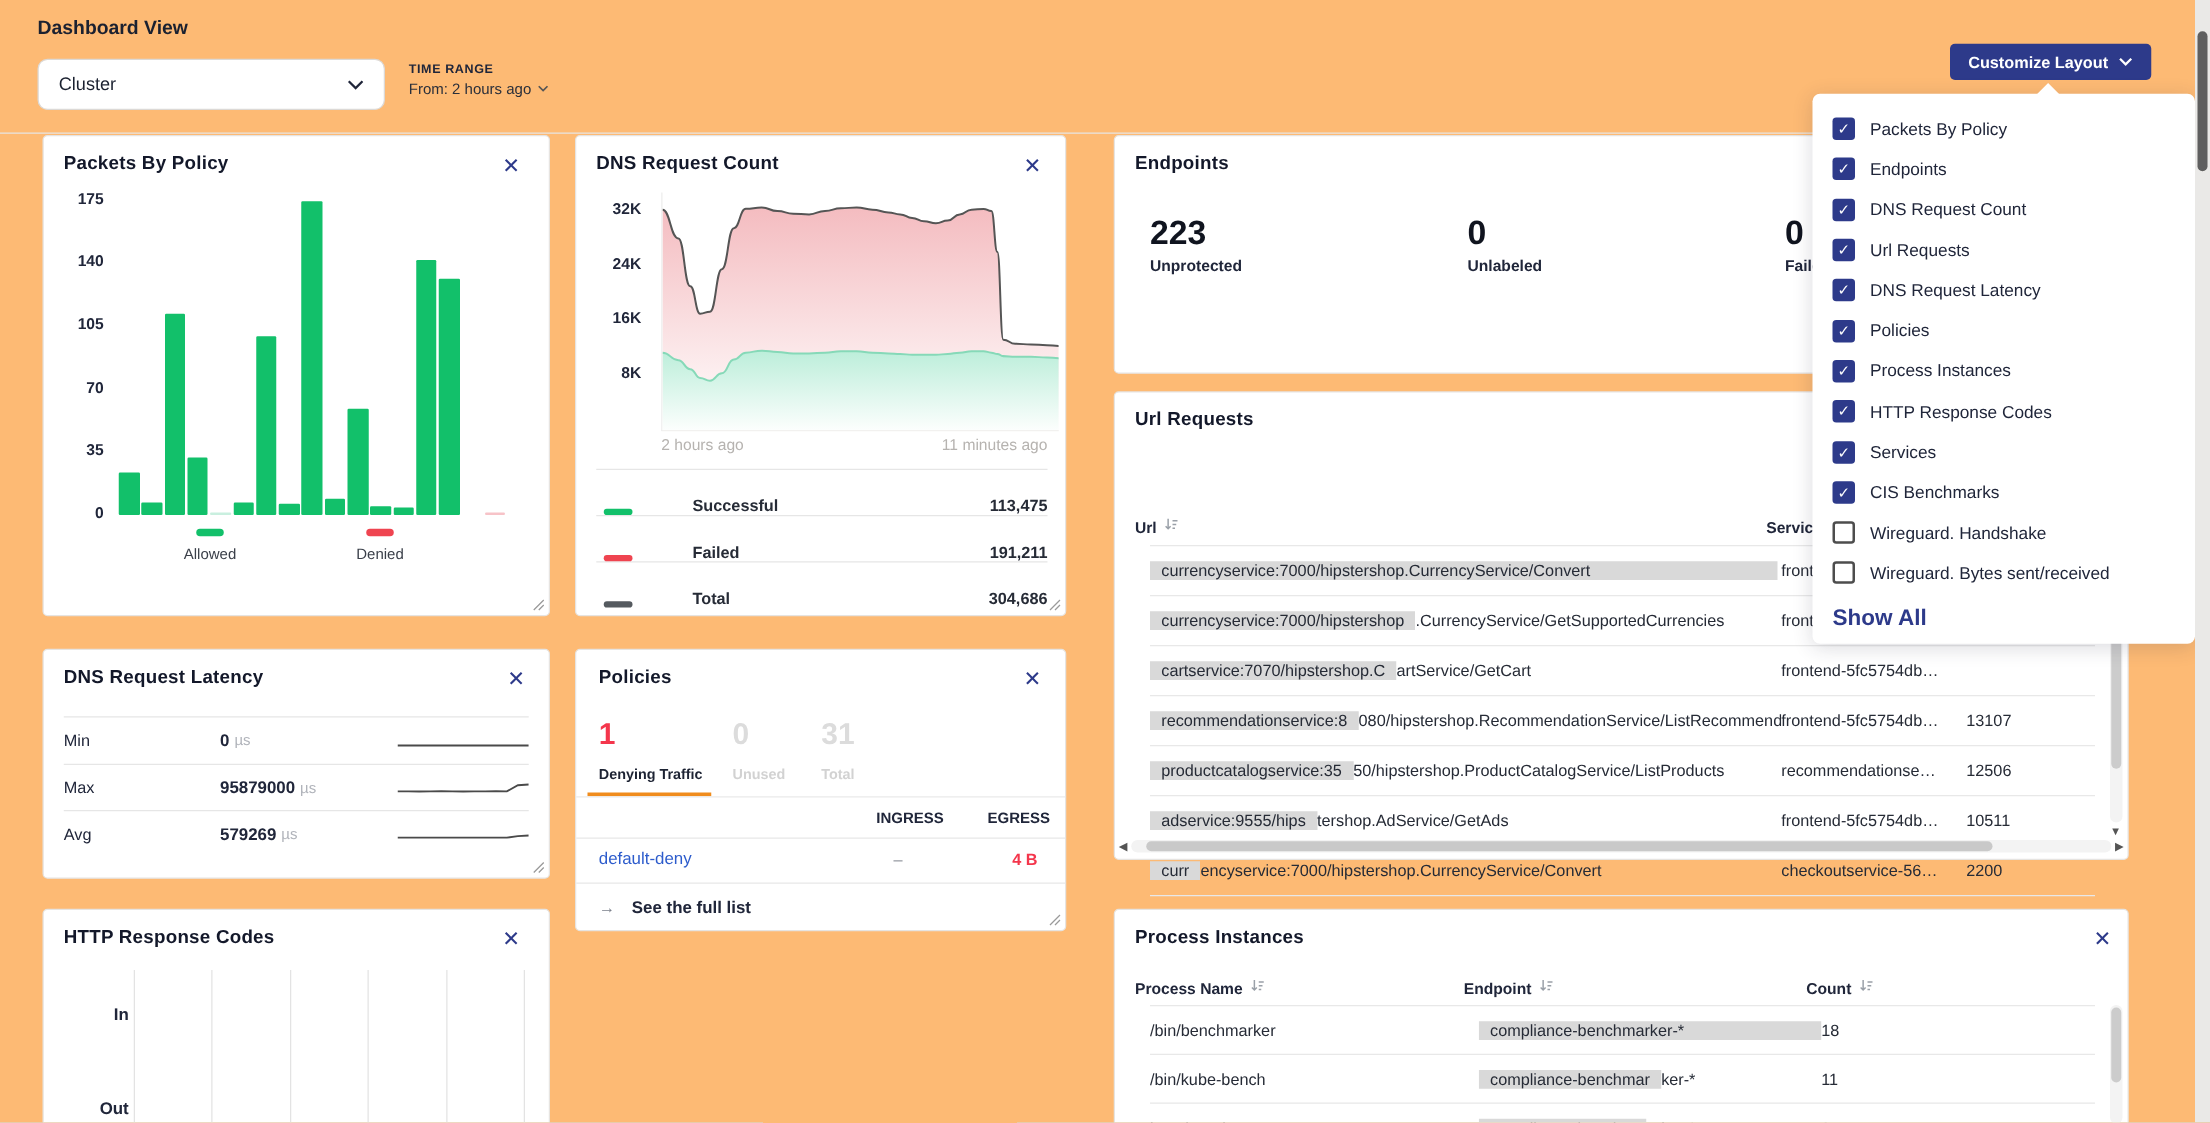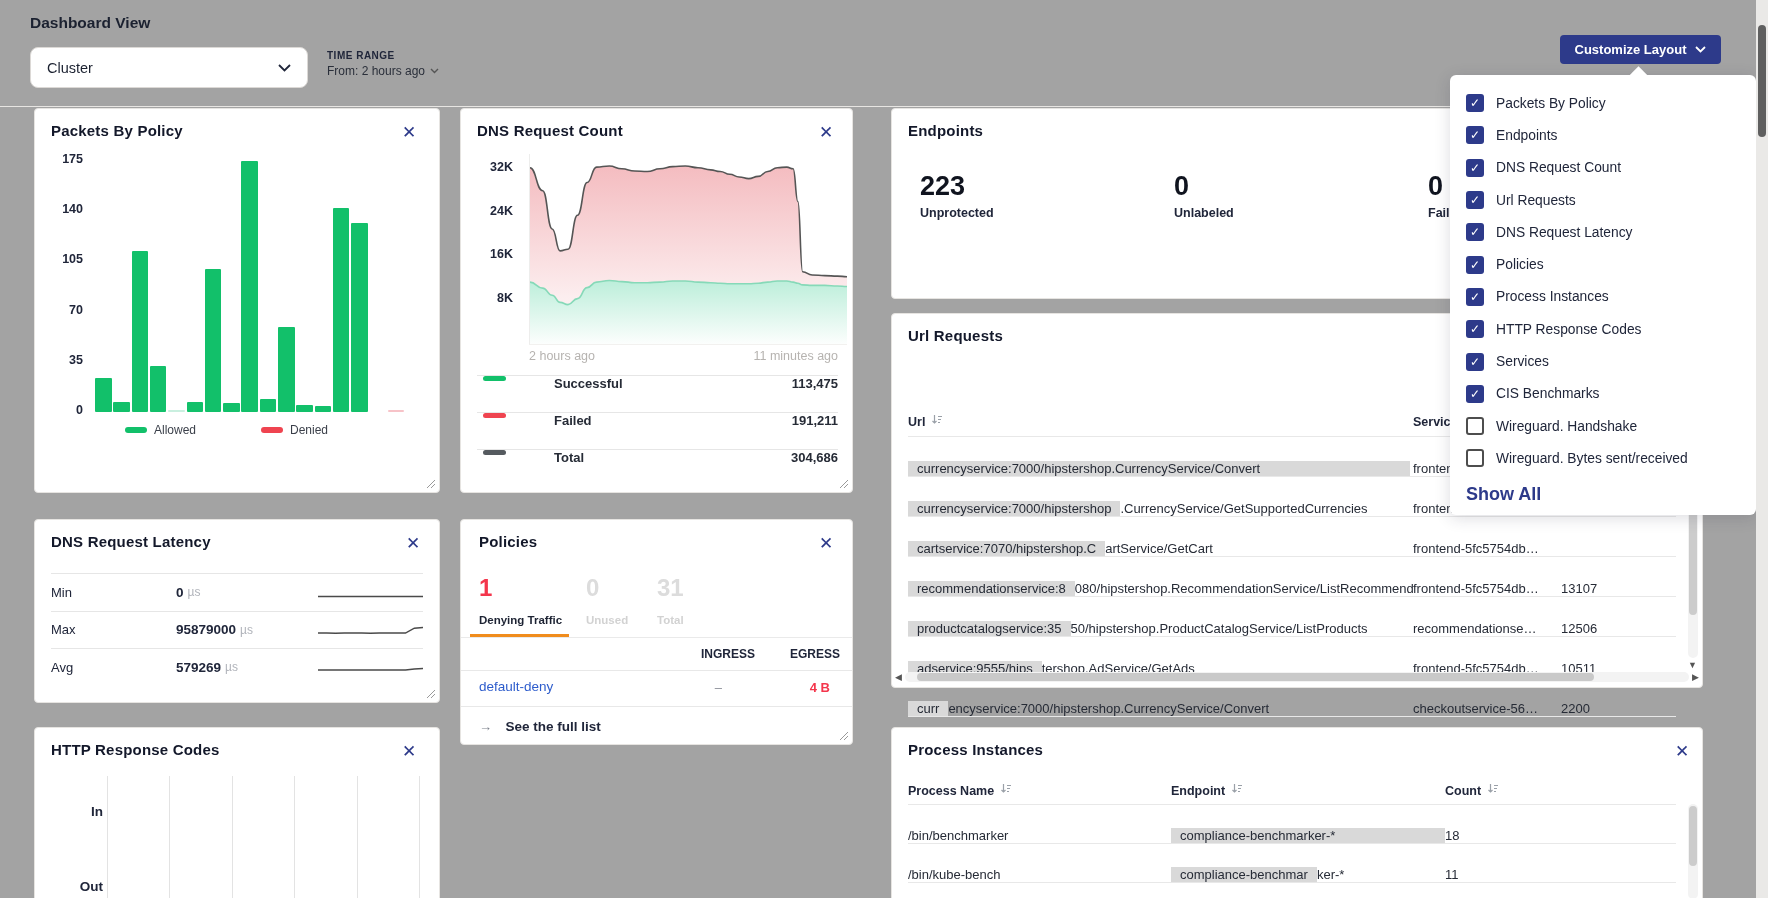--- a/index.html
+++ b/index.html
@@ -1,16 +1,16 @@
 <!DOCTYPE html>
 <html><head>
 <meta charset="utf-8">
 <style>
   html,body{margin:0;padding:0;background:#d8d8d8;}
-  #app{position:relative;width:1768px;height:898px;background:#a3a3a3;overflow:hidden;
+  #app{position:relative;width:1768px;height:898px;background:#fdba74;overflow:hidden;
        font-family:"Liberation Sans",sans-serif;color:#1b2130;}
   .card{position:absolute;background:#fff;border:1px solid #e6e4e1;border-radius:4px;box-sizing:border-box;}
   .card-title{position:absolute;left:16px;top:13px;font-size:15px;font-weight:700;color:#13182a;letter-spacing:.2px;}
   .close{position:absolute;top:14px;width:20px;height:20px;color:#2d3a8a;font-size:17px;line-height:20px;
          text-align:center;cursor:pointer;font-weight:400;}
   .resize{position:absolute;right:3px;bottom:3px;}
   
   .page-title{position:absolute;left:30px;top:14px;font-size:15.5px;font-weight:700;}
   .view-select{position:absolute;left:30px;top:47px;width:278px;height:41px;background:#fff;border:1px solid #dcd9d6;
        border-radius:8px;display:flex;align-items:center;justify-content:space-between;padding:0 16px;
@@ -32,40 +32,40 @@
   .cb.un{background:#fff;border:2px solid #4d4d4d;color:transparent;}
   .mi-label{font-size:13.8px;font-weight:500;color:#20263a;}
   .show-all{margin-top:9px;font-size:18px;font-weight:700;color:#2d3a8a;cursor:pointer;}
   
   .scroll-track{position:absolute;left:1756px;top:0;width:12px;height:898px;background:#eae9e7;z-index:60;}
   .scroll-thumb{position:absolute;left:2px;top:25px;width:8px;height:112px;background:#5f5f5f;border-radius:4px;}
   
   .ytick{position:absolute;left:0;width:48px;text-align:right;font-size:12.5px;font-weight:600;color:#20263a;}
   #pbp-plot{position:absolute;left:60px;top:52px;width:316px;height:251px;}
   .bar{position:absolute;bottom:0;width:16.5px;border-radius:1px;}
-  .pbp-legend{position:absolute;top:314px;width:86px;display:flex;flex-direction:row;align-items:center;gap:7px;}
+  .pbp-legend{position:absolute;top:314px;width:86px;display:flex;flex-direction:column;align-items:center;gap:7px;}
   .swatch{width:22px;height:6px;border-radius:3px;}
   .pbp-leg-label{font-size:12px;color:#3a3f49;}
   
   #dns-svg{position:absolute;left:68px;top:45px;border-left:1px solid #ededec;border-bottom:1px solid #f2f1ef;}
   .xlabel{position:absolute;top:240px;font-size:12.5px;color:#b6b3b0;}
   .dns-legend{position:absolute;left:16px;right:14px;top:266px;}
-  .dns-lrow{display:flex;align-items:flex-start;height:36px;border-top:1px solid #e6e6e6;}
+  .dns-lrow{display:flex;align-items:flex-end;height:36px;border-top:1px solid #e6e6e6;}
   .sw{width:23px;height:5px;border-radius:3px;margin-left:6px;flex:0 0 23px;}
   .dns-ll{margin-left:48px;font-size:13px;font-weight:600;color:#262b36;}
   .dns-lv{margin-left:auto;font-size:13px;font-weight:600;color:#262b36;}
   .sw-succ{background:#12c06a;} .sw-fail{background:#ef4450;} .sw-tot{background:#555a5f;}
   
   .ep-stat{position:absolute;top:62px;}
   .ep-num{font-size:27px;font-weight:800;color:#10141f;}
   .ep-label{font-size:12.5px;font-weight:700;color:#20263a;margin-top:4px;}
   
   .tbl{position:absolute;left:16px;right:26px;top:48px;}
   .thead{display:flex;align-items:center;font-size:12.5px;font-weight:700;color:#20263a;}
-  .trow{display:flex;align-items:flex-end;border-top:1px solid #e8e8e8;font-size:13px;color:#262b36;}
+  .trow{display:flex;align-items:center;border-top:1px solid #e8e8e8;font-size:13px;color:#262b36;margin-left:12px;}
   .url-head{height:29px;margin-top:45px;} .url-row{height:39px;}
   .col-url{width:505px;overflow:hidden;white-space:nowrap;flex:0 0 505px;}
   .col-svc{width:148px;overflow:hidden;white-space:nowrap;flex:0 0 148px;}
   .col-cnt{flex:1;}
   .chip .hl{background:#d9d9d9;padding:5px 9px;border-radius:2px;}
   .chip .hl.pad{padding-right:150px;}
   .chip .rest{padding:5px 0;}
   .sorticon{margin-left:6px;}
   
   .vscroll{position:absolute;right:4px;width:10px;background:#f3f3f3;border-radius:5px;}

